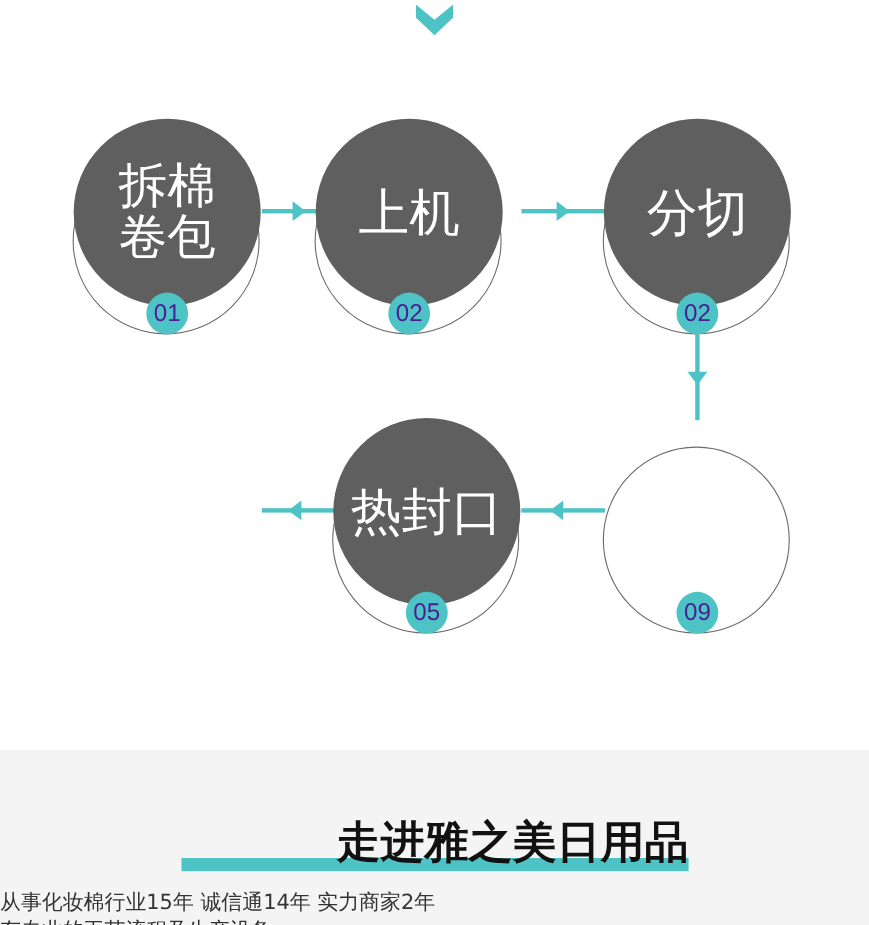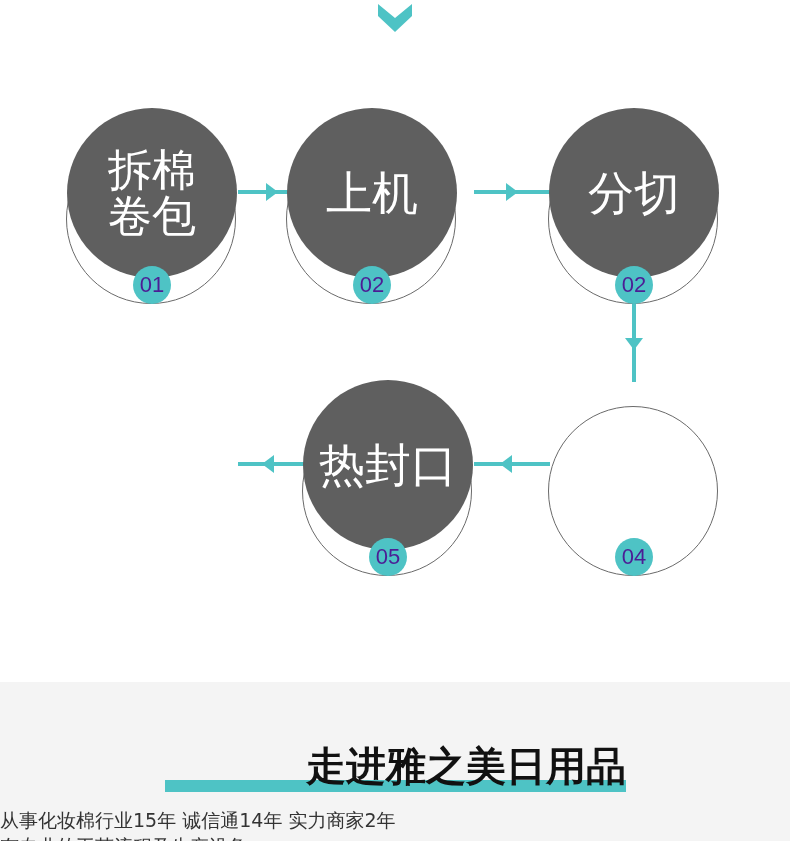--- a/index.html
+++ b/index.html
@@ -97,21 +97,21 @@
   <div class="node" style="left:548px;top:108px;">
     <div class="outline"></div>
     <div class="disc">
       <span>分切</span>
     </div>
     <div class="badge">02</div>
   </div>
 
   <div class="node" style="left:548px;top:380px;">
     <div class="outline"></div>
-    <div class="badge">04</div>
+    <div class="badge">09</div>
   </div>
 
   <div class="node" style="left:302px;top:380px;">
     <div class="outline"></div>
     <div class="disc wide">
       <span>热封口</span>
     </div>
     <div class="badge">05</div>
   </div>
 

